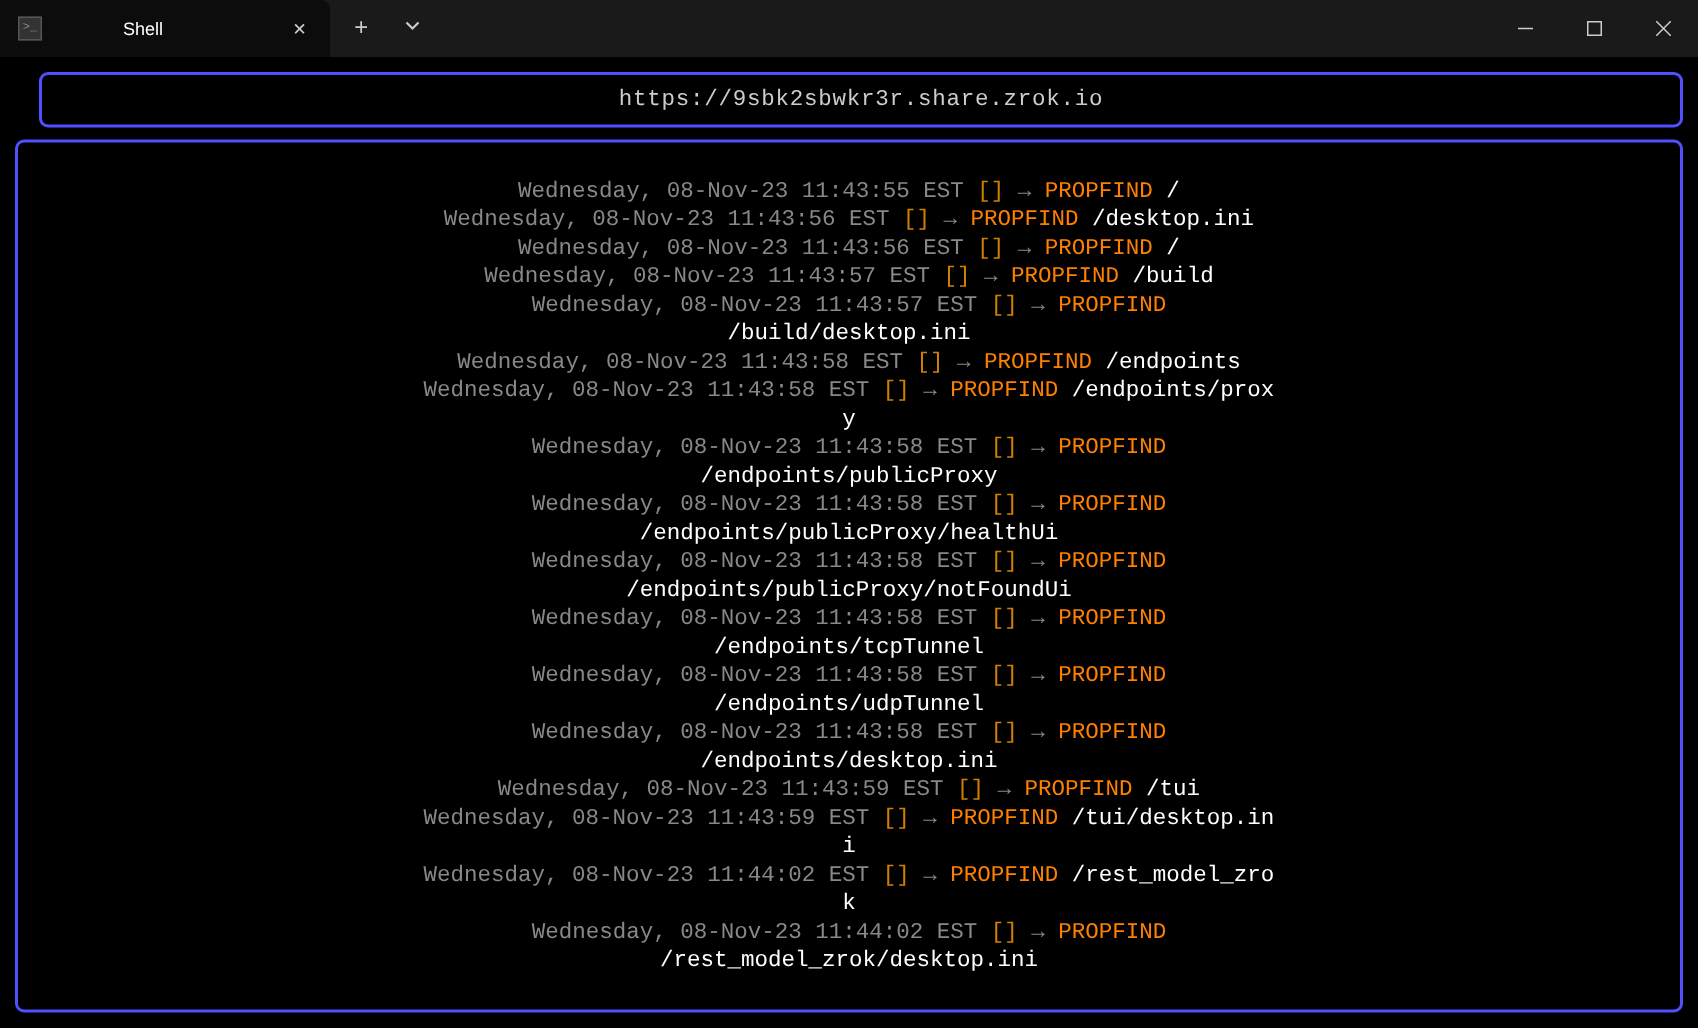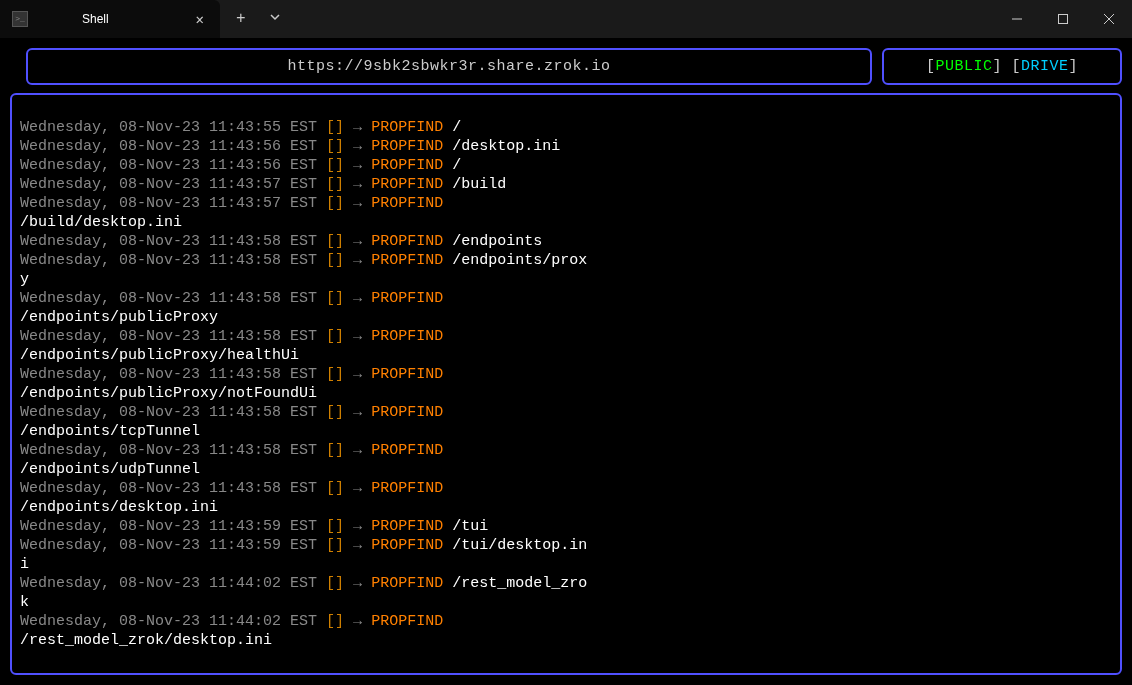--- a/index.html
+++ b/index.html
@@ -132,20 +132,21 @@
       flex: 1;
       border: 2px solid #5050ff;
       border-radius: 6px;
       padding: 23px 8px;
       font-size: 15px;
       line-height: 19px;
       color: #fff;
       overflow: hidden;
       word-wrap: break-word;
       white-space: pre-wrap;
+      text-align: center;
     }
     .log-ts { color: #888; }
     .log-bracket { color: #d08000; }
     .log-arrow { color: #888; }
     .log-method { color: #ff8000; }
     .log-path { color: #fff; }
     .log-line { display: block; }
   </style>
 </head>
 <body>
@@ -181,20 +182,16 @@
             <line x1="0" y1="0" x2="10" y2="10" stroke="#ccc" stroke-width="1"></line>
             <line x1="10" y1="0" x2="0" y2="10" stroke="#ccc" stroke-width="1"></line>
           </svg>
       </div>
     </div>
   </div>
 
   <div class="terminal">
     <div class="header-row">
       <div class="url-box">https://9sbk2sbwkr3r.share.zrok.io</div>
-      <div class="status-box">
-        <span>[</span><span class="green">PUBLIC</span><span>]</span>
-        <span>[</span><span class="cyan">DRIVE</span><span>]</span>
-      </div>
     </div>
     <div class="log-panel" id="log-panel"><span class="log-line"><span class="log-ts">Wednesday, 08-Nov-23 11:43:55 EST</span> <span class="log-bracket">[]</span> <span class="log-arrow">→</span> <span class="log-method">PROPFIND</span> <span class="log-path">/</span></span><span class="log-line"><span class="log-ts">Wednesday, 08-Nov-23 11:43:56 EST</span> <span class="log-bracket">[]</span> <span class="log-arrow">→</span> <span class="log-method">PROPFIND</span> <span class="log-path">/desktop.ini</span></span><span class="log-line"><span class="log-ts">Wednesday, 08-Nov-23 11:43:56 EST</span> <span class="log-bracket">[]</span> <span class="log-arrow">→</span> <span class="log-method">PROPFIND</span> <span class="log-path">/</span></span><span class="log-line"><span class="log-ts">Wednesday, 08-Nov-23 11:43:57 EST</span> <span class="log-bracket">[]</span> <span class="log-arrow">→</span> <span class="log-method">PROPFIND</span> <span class="log-path">/build</span></span><span class="log-line"><span class="log-ts">Wednesday, 08-Nov-23 11:43:57 EST</span> <span class="log-bracket">[]</span> <span class="log-arrow">→</span> <span class="log-method">PROPFIND</span></span><span class="log-line"><span class="log-path">/build/desktop.ini</span></span><span class="log-line"><span class="log-ts">Wednesday, 08-Nov-23 11:43:58 EST</span> <span class="log-bracket">[]</span> <span class="log-arrow">→</span> <span class="log-method">PROPFIND</span> <span class="log-path">/endpoints</span></span><span class="log-line"><span class="log-ts">Wednesday, 08-Nov-23 11:43:58 EST</span> <span class="log-bracket">[]</span> <span class="log-arrow">→</span> <span class="log-method">PROPFIND</span> <span class="log-path">/endpoints/prox</span></span><span class="log-line"><span class="log-path">y</span></span><span class="log-line"><span class="log-ts">Wednesday, 08-Nov-23 11:43:58 EST</span> <span class="log-bracket">[]</span> <span class="log-arrow">→</span> <span class="log-method">PROPFIND</span></span><span class="log-line"><span class="log-path">/endpoints/publicProxy</span></span><span class="log-line"><span class="log-ts">Wednesday, 08-Nov-23 11:43:58 EST</span> <span class="log-bracket">[]</span> <span class="log-arrow">→</span> <span class="log-method">PROPFIND</span></span><span class="log-line"><span class="log-path">/endpoints/publicProxy/healthUi</span></span><span class="log-line"><span class="log-ts">Wednesday, 08-Nov-23 11:43:58 EST</span> <span class="log-bracket">[]</span> <span class="log-arrow">→</span> <span class="log-method">PROPFIND</span></span><span class="log-line"><span class="log-path">/endpoints/publicProxy/notFoundUi</span></span><span class="log-line"><span class="log-ts">Wednesday, 08-Nov-23 11:43:58 EST</span> <span class="log-bracket">[]</span> <span class="log-arrow">→</span> <span class="log-method">PROPFIND</span></span><span class="log-line"><span class="log-path">/endpoints/tcpTunnel</span></span><span class="log-line"><span class="log-ts">Wednesday, 08-Nov-23 11:43:58 EST</span> <span class="log-bracket">[]</span> <span class="log-arrow">→</span> <span class="log-method">PROPFIND</span></span><span class="log-line"><span class="log-path">/endpoints/udpTunnel</span></span><span class="log-line"><span class="log-ts">Wednesday, 08-Nov-23 11:43:58 EST</span> <span class="log-bracket">[]</span> <span class="log-arrow">→</span> <span class="log-method">PROPFIND</span></span><span class="log-line"><span class="log-path">/endpoints/desktop.ini</span></span><span class="log-line"><span class="log-ts">Wednesday, 08-Nov-23 11:43:59 EST</span> <span class="log-bracket">[]</span> <span class="log-arrow">→</span> <span class="log-method">PROPFIND</span> <span class="log-path">/tui</span></span><span class="log-line"><span class="log-ts">Wednesday, 08-Nov-23 11:43:59 EST</span> <span class="log-bracket">[]</span> <span class="log-arrow">→</span> <span class="log-method">PROPFIND</span> <span class="log-path">/tui/desktop.in</span></span><span class="log-line"><span class="log-path">i</span></span><span class="log-line"><span class="log-ts">Wednesday, 08-Nov-23 11:44:02 EST</span> <span class="log-bracket">[]</span> <span class="log-arrow">→</span> <span class="log-method">PROPFIND</span> <span class="log-path">/rest_model_zro</span></span><span class="log-line"><span class="log-path">k</span></span><span class="log-line"><span class="log-ts">Wednesday, 08-Nov-23 11:44:02 EST</span> <span class="log-bracket">[]</span> <span class="log-arrow">→</span> <span class="log-method">PROPFIND</span></span><span class="log-line"><span class="log-path">/rest_model_zrok/desktop.ini</span></span></div>
   </div>
 </div>
 
 </body></html>

